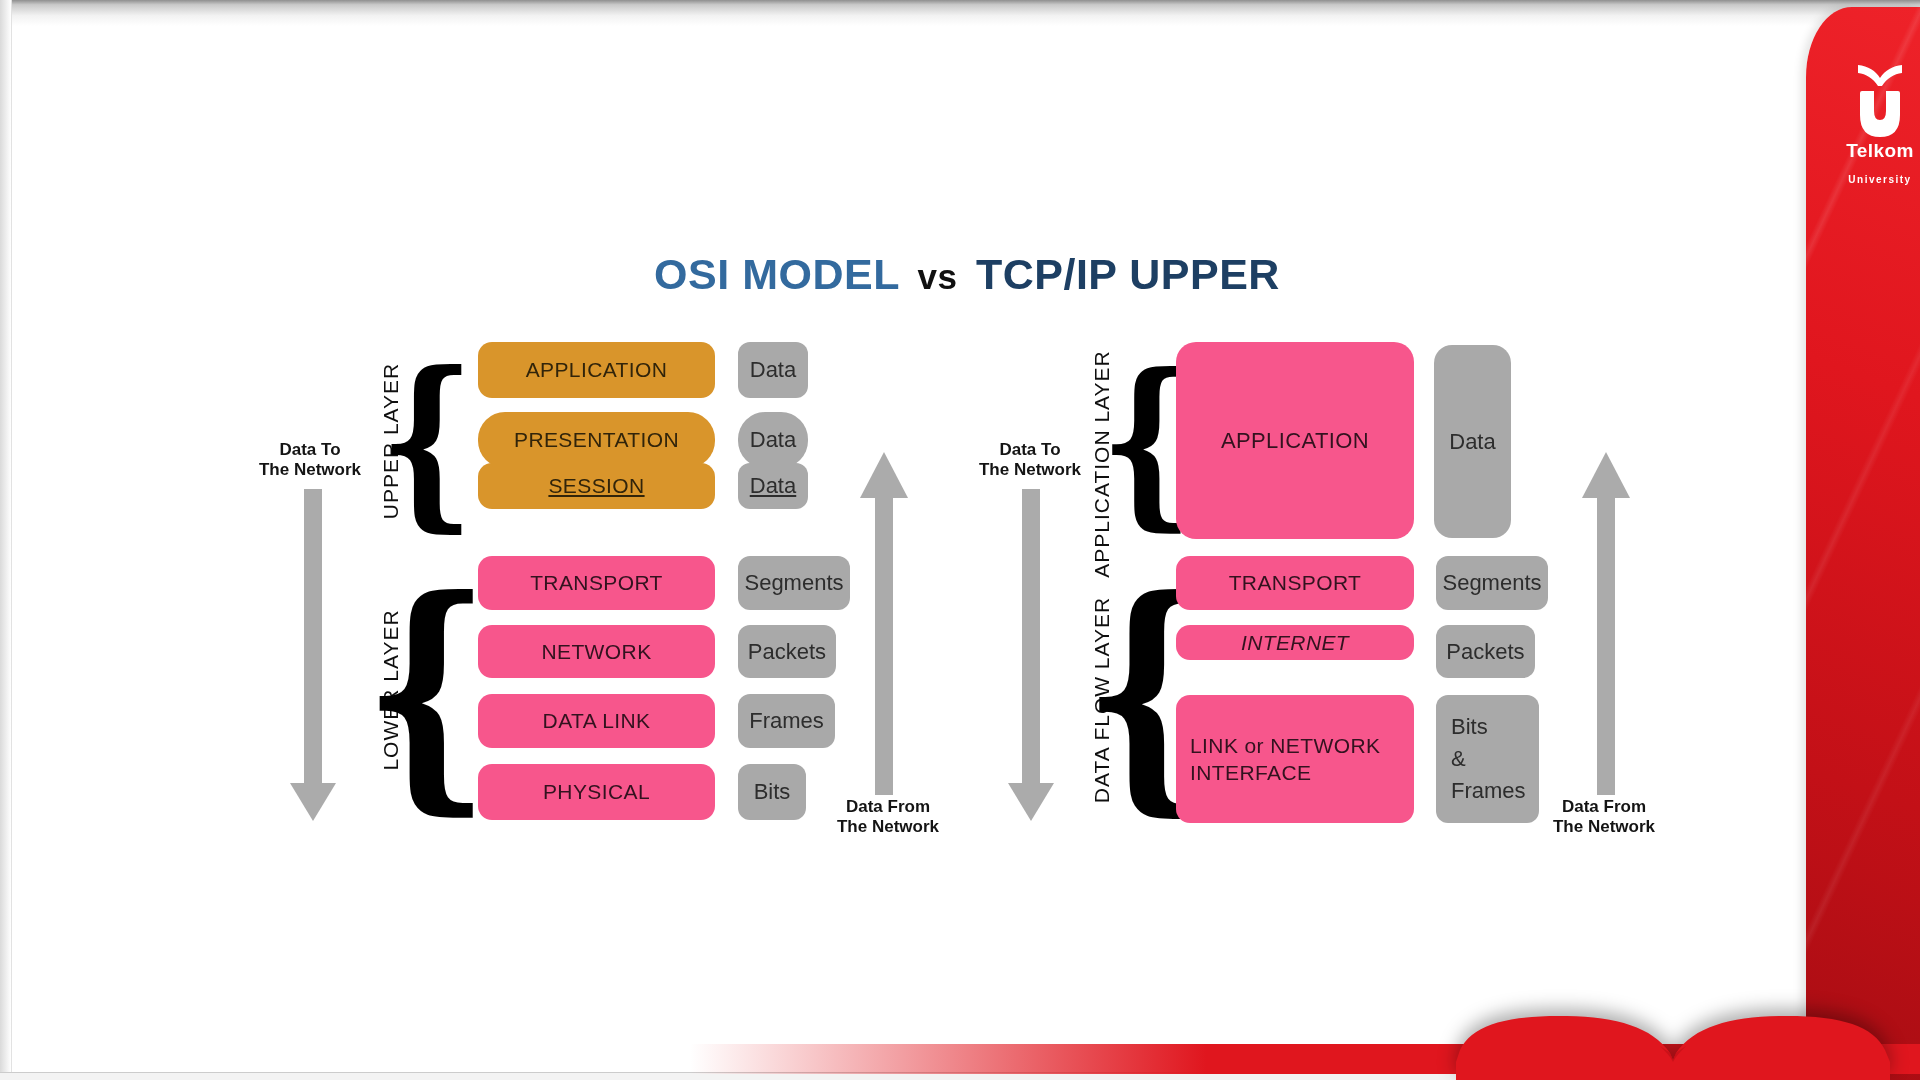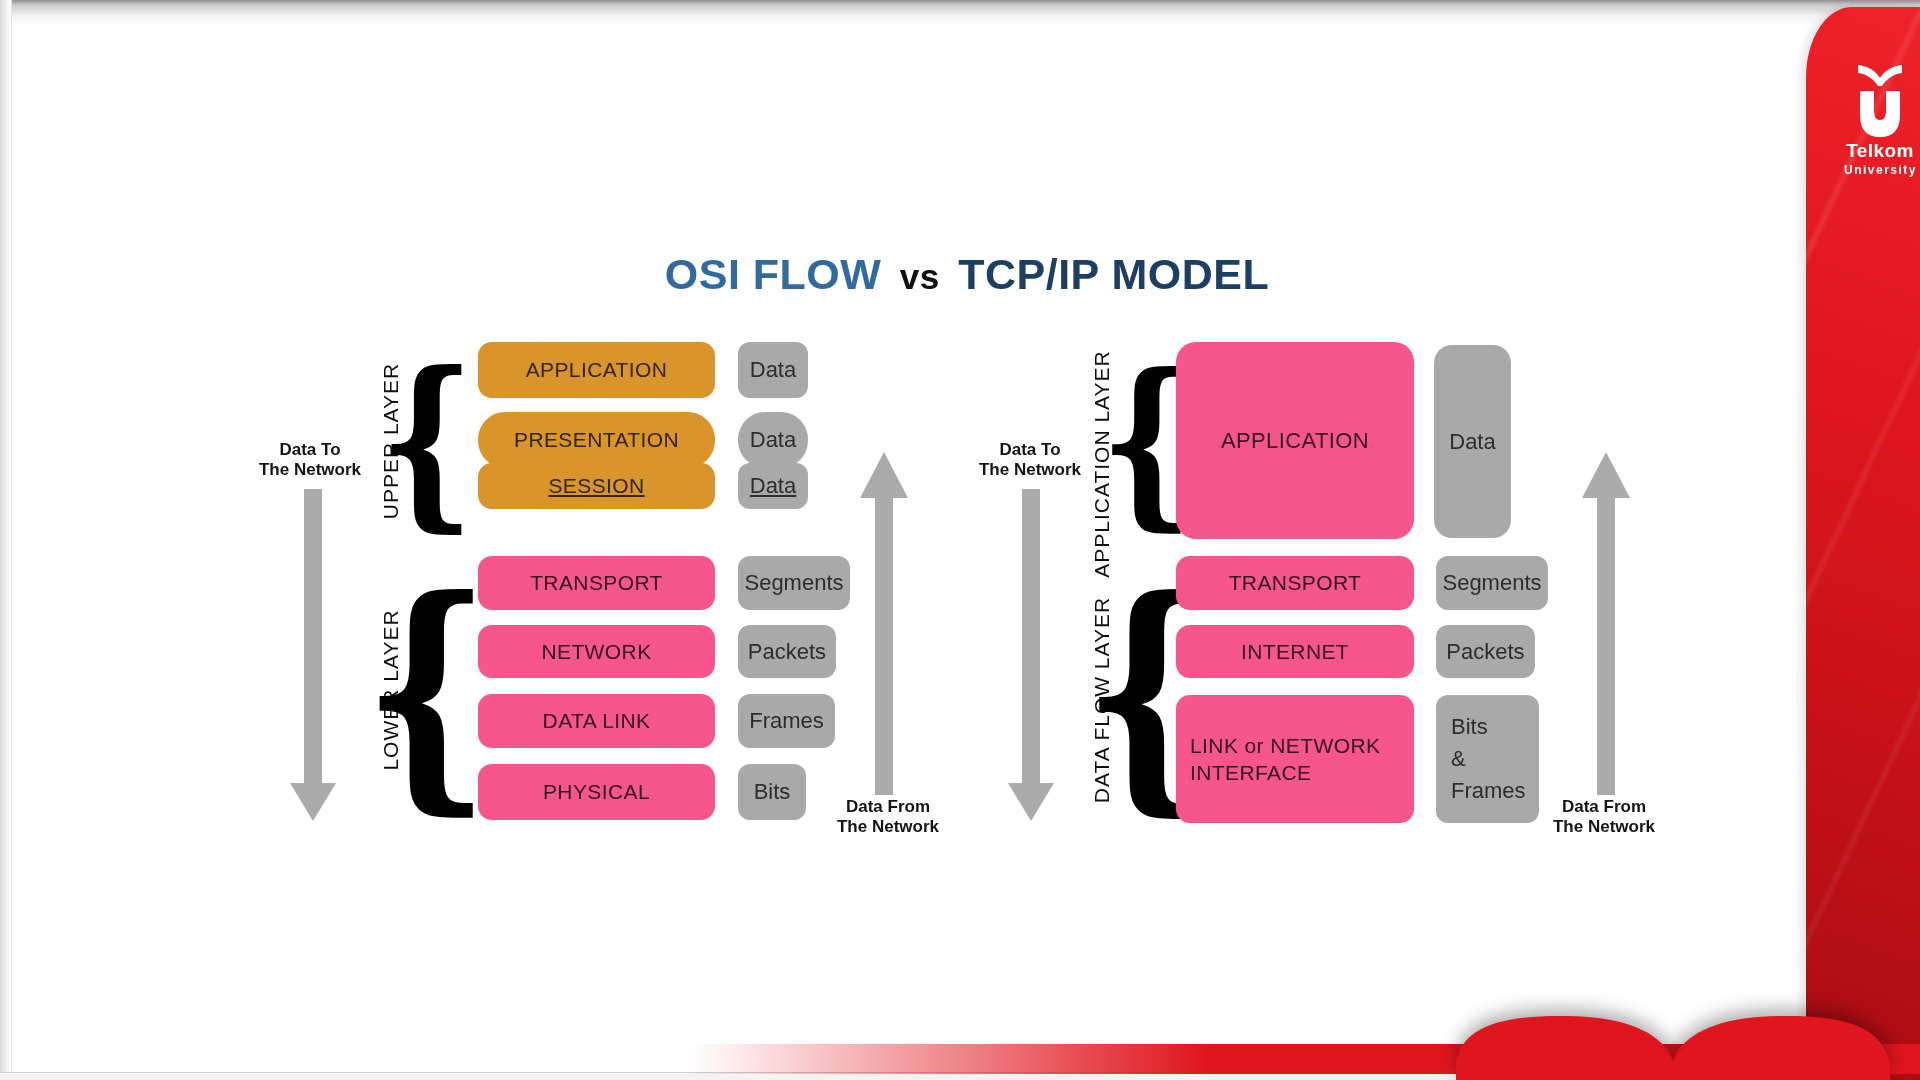--- a/index.html
+++ b/index.html
@@ -43,21 +43,21 @@
   .lu4 { left:738px; width:112px; }
   .lu5 { left:738px; width:98px; }
   .lu6 { left:738px; width:97px; }
   .lu7 { left:738px; width:68px; }
 
   
   .r-app   { left:1176px; top:342px; width:238px; height:197px; border-radius:20px; font-size:22px; }
   .r-data  { left:1434px; top:345px; width:77px;  height:193px; border-radius:18px; }
   .r-trans { left:1176px; top:556px; width:238px; height:54px; }
   .r-seg   { left:1436px; top:556px; width:112px; height:54px; }
-  .r-int   { left:1176px; top:625px; width:238px; height:53px; }
+  .r-int   { left:1176px; top:625px; width:238px; height:35px;font-style:italic; }
   .r-pack  { left:1436px; top:625px; width:99px;  height:53px; }
   .r-link  { left:1176px; top:695px; width:238px; height:128px; line-height:1.3; padding:16px 14px; box-sizing:border-box; }
   .r-bits  { left:1436px; top:695px; width:103px; height:128px; white-space:pre-line;
              justify-content:flex-start; text-align:left; padding-left:15px; box-sizing:border-box; line-height:1.45; }
 
   
   .brace { position:absolute; z-index:2; display:flex; align-items:center; justify-content:center;
     font-family:"DejaVu Serif", serif; font-weight:700; color:#000; line-height:1; }
   .brace::before { content:"{"; }
   .b-ul { left:398px;  top:334px; width:72px; height:212px; font-size:186px; transform:scaleX(0.8); transform-origin:left center; }
@@ -102,41 +102,41 @@
     box-shadow:-5px 0 9px rgba(0,0,0,0.10); }
   .banner::before { content:""; position:absolute; inset:0; border-top-left-radius:46px 70px;
     background:
       linear-gradient(115deg, rgba(255,255,255,0) 18%, rgba(255,255,255,0.10) 19%, rgba(255,255,255,0) 20%,
         rgba(255,255,255,0) 44%, rgba(255,255,255,0.08) 45%, rgba(255,255,255,0) 46%,
         rgba(255,255,255,0) 70%, rgba(255,255,255,0.07) 71%, rgba(255,255,255,0) 72%); }
   .logo { position:absolute; left:38px; top:56px; width:72px; text-align:center; color:#fff; z-index:4; }
   .logo svg { display:block; margin:0 auto; }
   .logo .u-mark { margin-top:3px; }
   .logo-brand { font-size:19px; font-weight:bold; letter-spacing:0.4px; margin-top:3px; }
-  .logo-sub   { font-size:12px;  font-weight:bold; letter-spacing:1.5px; margin-top:1px; }
+  .logo-sub   { font-size:10px;  font-weight:bold; letter-spacing:1.5px; margin-top:12px; }
 
   
   .ribbon-bar { position:absolute; left:690px; top:1044px; width:1230px; height:30px; z-index:4;
     background:linear-gradient(to right, rgba(224,22,30,0) 0%, rgba(224,22,30,0.72) 30%, #e0161e 42%, #e0161e 100%); }
   .ribbon-book { position:absolute; left:1452px; top:1008px; z-index:5;
     filter:drop-shadow(0 -7px 9px rgba(0,0,0,0.32)); }
 </style>
 </head>
 <body>
 
 <div class="stage">
 
   <div class="frame-top"></div>
   <div class="frame-left"></div>
   <div class="frame-bottom"></div>
 
   <div class="title">
-    <span class="t-osi">OSI FLOW</span>
+    <span class="t-osi">OSI MODEL</span>
     <span class="t-vs">vs</span>
-    <span class="t-tcp">TCP/IP MODEL</span>
+    <span class="t-tcp">TCP/IP UPPER</span>
   </div>
 
   <div class="flow-label fl-lt">
     <div>Data To</div>
     <div>The Network</div>
   </div>
   <div class="shaft a-ld-s"></div>
   <div class="head-down a-ld-h"></div>
 
   <div class="vlabel vl-upper">UPPER LAYER</div>

